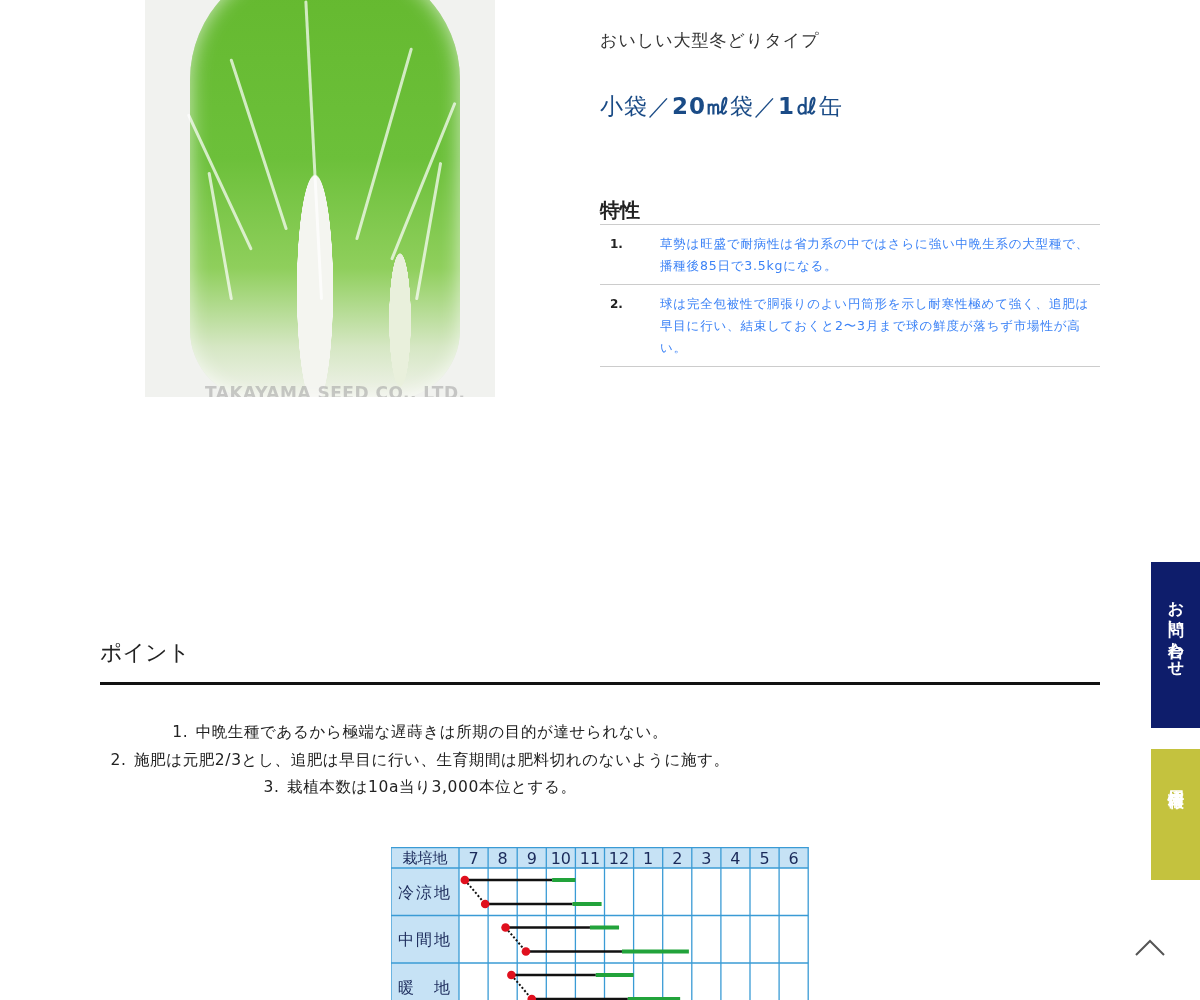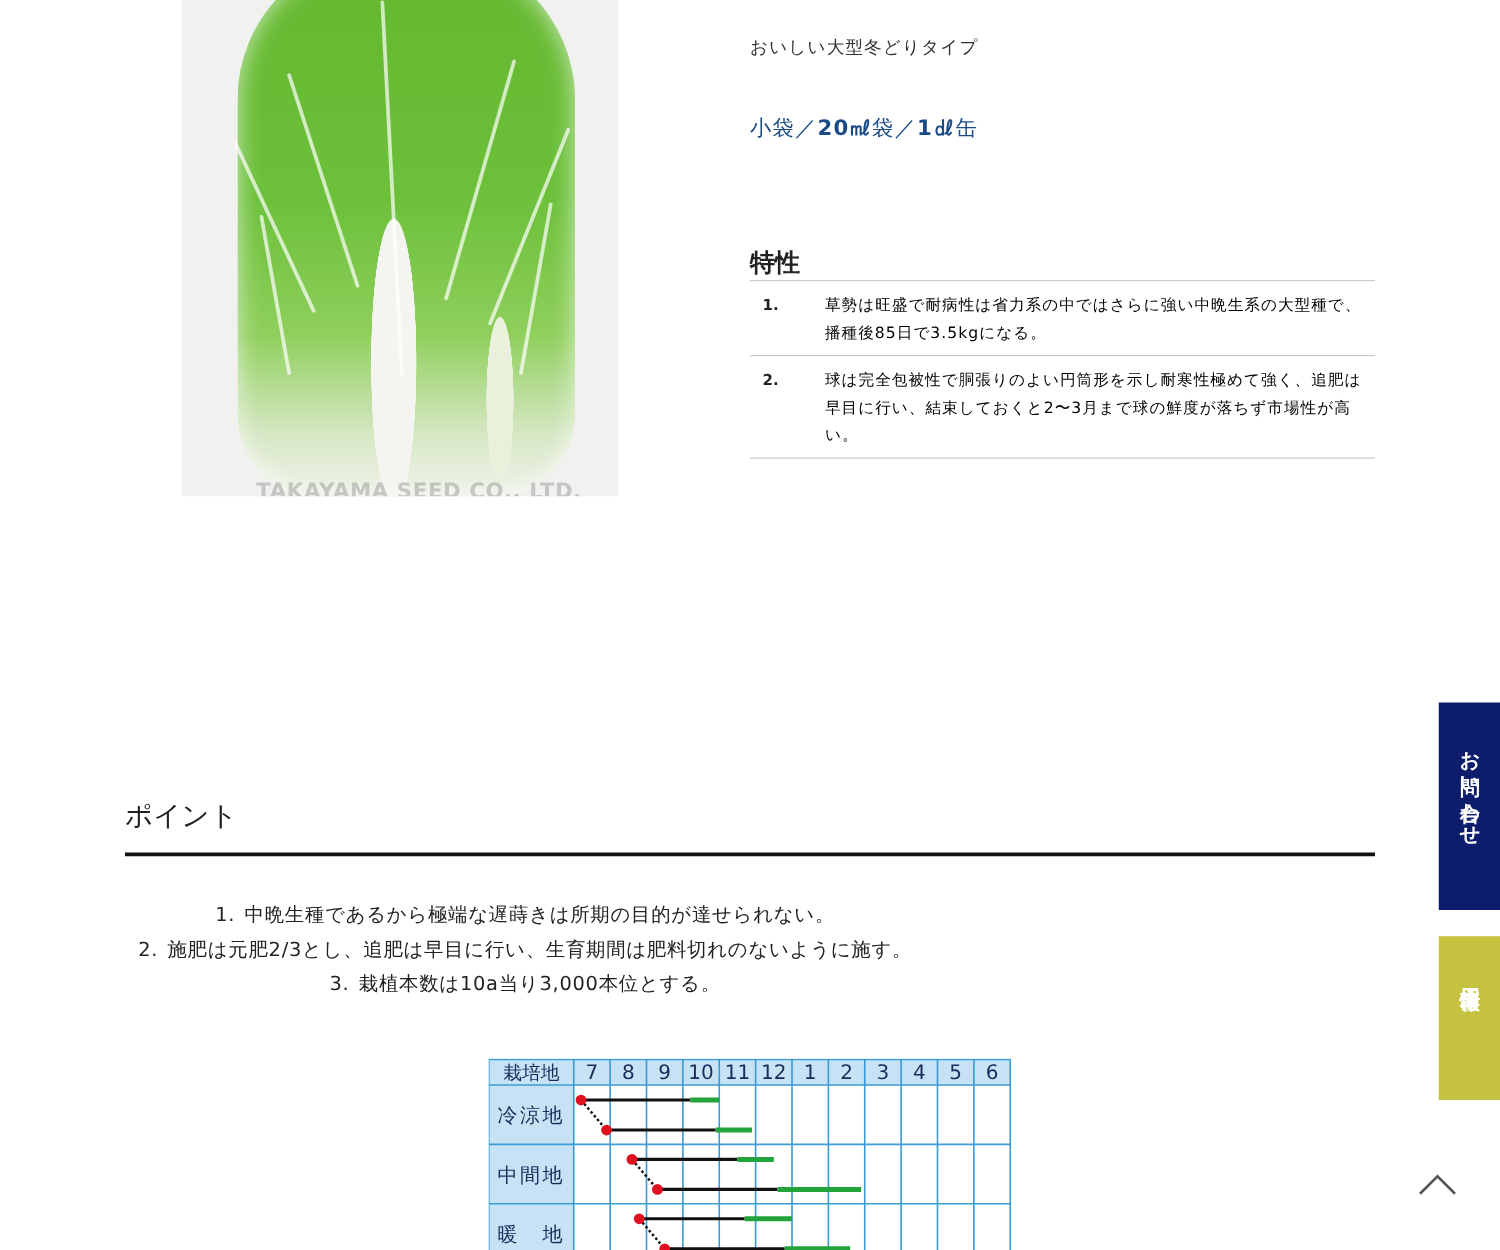--- a/index.html
+++ b/index.html
@@ -22,28 +22,28 @@
   .cabbage .vein {
     position: absolute; width: 3px; background: rgba(255,255,255,0.7); border-radius: 2px;
     transform-origin: bottom center;
   }
   .watermark {
     position: absolute; left: 60px; top: 383px; font-size: 17px; font-weight: bold;
     color: rgba(160,160,160,0.55); letter-spacing: 0.5px; white-space: nowrap;
   }
 
   .info { position: absolute; left: 600px; top: 0; width: 500px; }
-  .catch { position: absolute; top: 29px; left: 0; font-size: 14px; color: #333; letter-spacing: 1px; }
-  .sizes { position: absolute; top: 91px; left: 0; font-size: 17px; color: #1a4b86; letter-spacing: 1px; }
+  .catch { position: absolute; top: 29px; left: 0; font-size: 17px; color: #333; letter-spacing: 1px; }
+  .sizes { position: absolute; top: 91px; left: 0; font-size: 23px; color: #1a4b86; letter-spacing: 1px; }
   .sizes b { font-weight: bold; }
   .feat-title { position: absolute; top: 165px; left: 0; font-size: 20px; font-weight: bold; color: #222; margin-top: 32px; }
   .feat-table { position: absolute; top: 224px; left: 0; width: 500px; border-top: 1px solid #ccc; }
   .feat-row { display: flex; border-bottom: 1px solid #ccc; padding: 8px 0 7px 0; }
   .feat-num { width: 60px; padding-left: 10px; font-size: 12px; font-weight: bold; color: #222; line-height: 22px; }
-  .feat-text { width: 430px; font-size: 12.5px; color: #000000; line-height: 22px; letter-spacing: 0.8px; }
+  .feat-text { width: 430px; font-size: 12.5px; color: #3b82f6; line-height: 22px; letter-spacing: 0.8px; }
 
   .point-title { position: absolute; left: 100px; top: 638px; font-size: 22px; font-weight: normal; color: #222; }
   .point-rule { position: absolute; left: 100px; top: 682px; width: 1000px; height: 3px; background: #111; }
   .point-list { position: absolute; left: 103px; top: 719px; list-style: none; text-align: center; }
   .point-list li { font-size: 15.5px; color: #222; line-height: 27.5px; letter-spacing: 0.6px; }
   .point-list .n { display: inline-block; width: 31px; }
 
   .chart { position: absolute; left: 391px; top: 847px; }
   .chart svg { display: block; }
 

